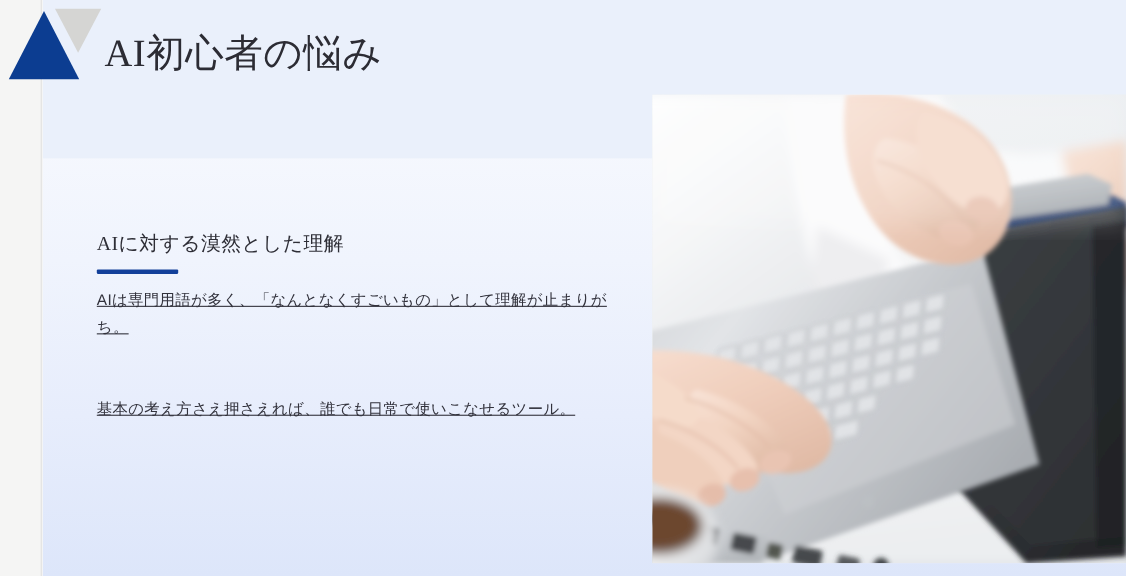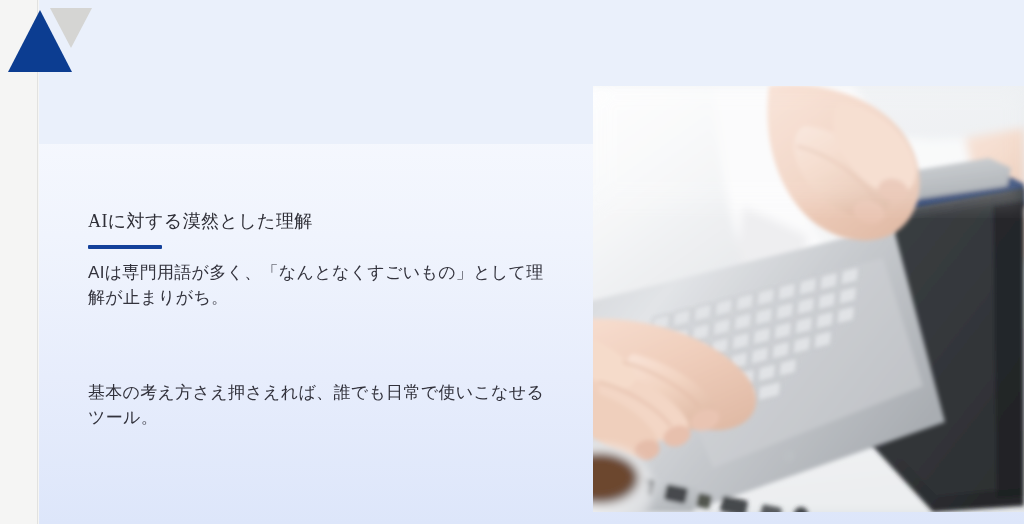--- a/index.html
+++ b/index.html
@@ -114,29 +114,30 @@
   .accent-bar {
     width: 74px;
     height: 4px;
     background: #13409a;
     margin: 11px 0 0 0;
     border-radius: 1px;
   }
 
   .body-para {
     font-family: "Liberation Sans", "DejaVu Sans", sans-serif;
-    font-size: 17px;
+    font-size: 14px;
     line-height: 25px;
     color: #32323c;
     letter-spacing: 0.3px;
     margin: 11px 0 0 0;
+    text-decoration: underline;
   }
 
   .body-para.second {
-    margin-top: 70px;
+    margin-top: 49px;
   }
 
   
   .photo {
     position: absolute;
     left: 593px;
     top: 86px;
     width: 431px;
     height: 426px;
     overflow: hidden;
@@ -151,20 +152,21 @@
 
   <div class="left-rail"></div>
 
   <div class="panel"></div>
 
   <div class="header-band"></div>
 
   <div class="tri-gray"></div>
   <div class="tri-blue"></div>
 
+  <div class="slide-title">AI初心者の悩み</div>
 
   <div class="content-block">
     <h2 class="sub-heading">AIに対する漠然とした理解</h2>
     <div class="accent-bar"></div>
     <p class="body-para">AIは専門用語が多く、「なんとなくすごいもの」として理解が止まりがち。</p>
     <p class="body-para second">基本の考え方さえ押さえれば、誰でも日常で使いこなせるツール。</p>
   </div>
 
   <div class="photo">
     <svg width="431" height="426" viewBox="0 0 431 426">

